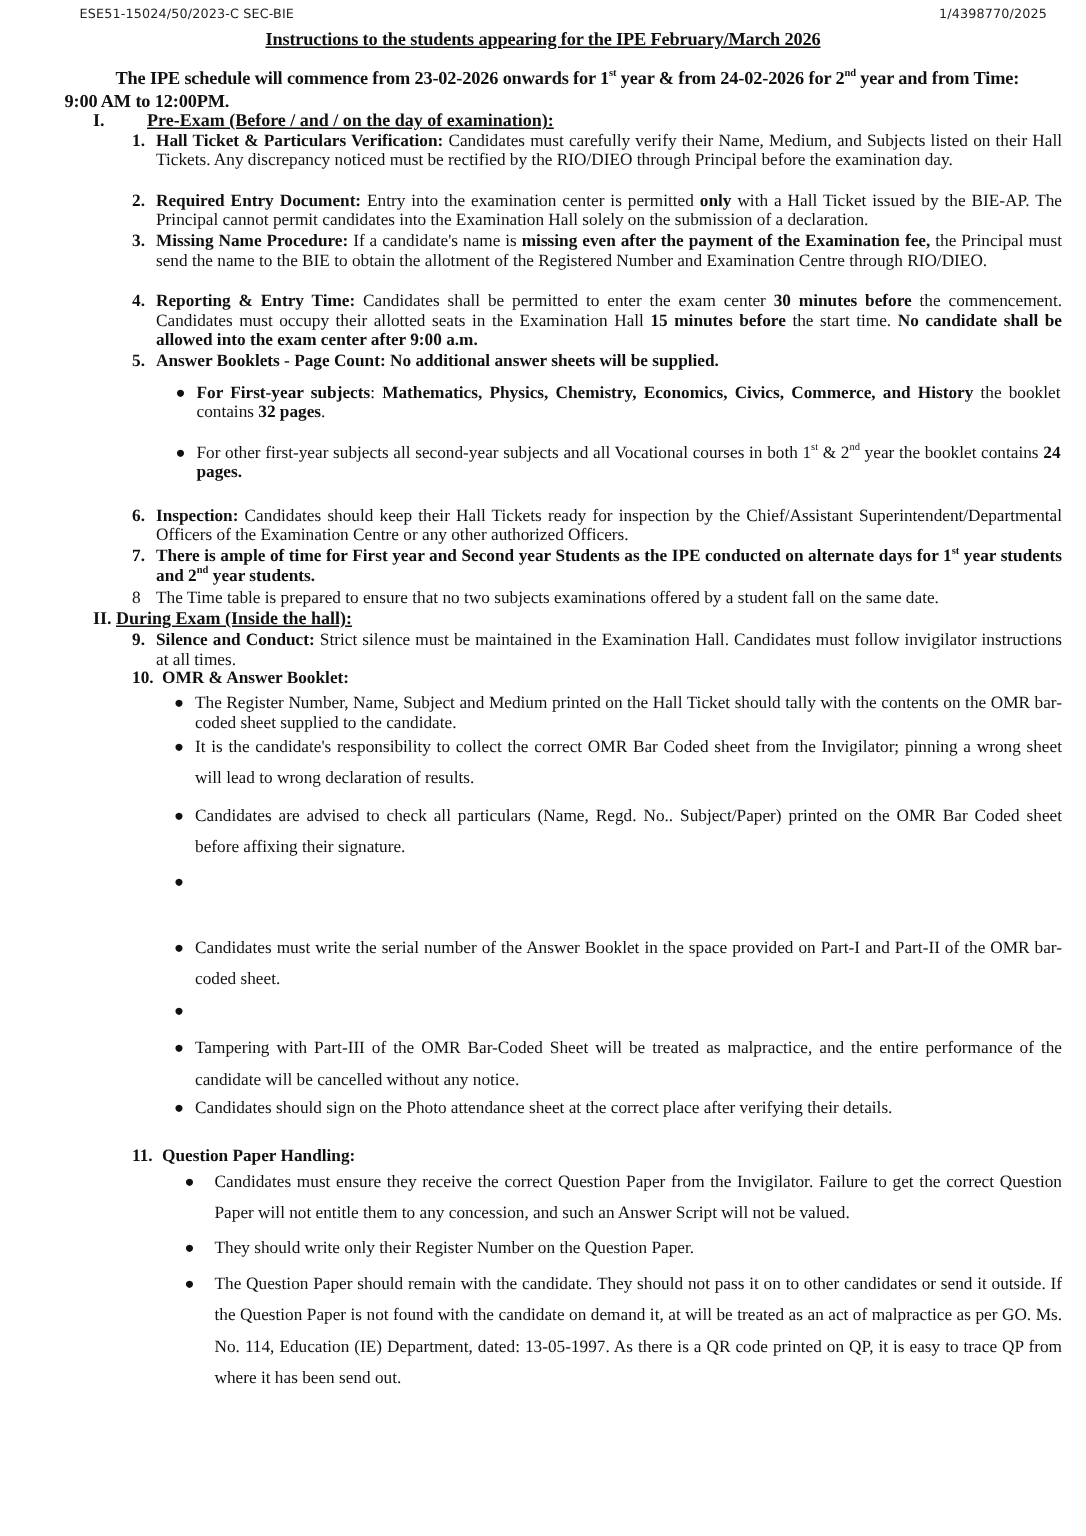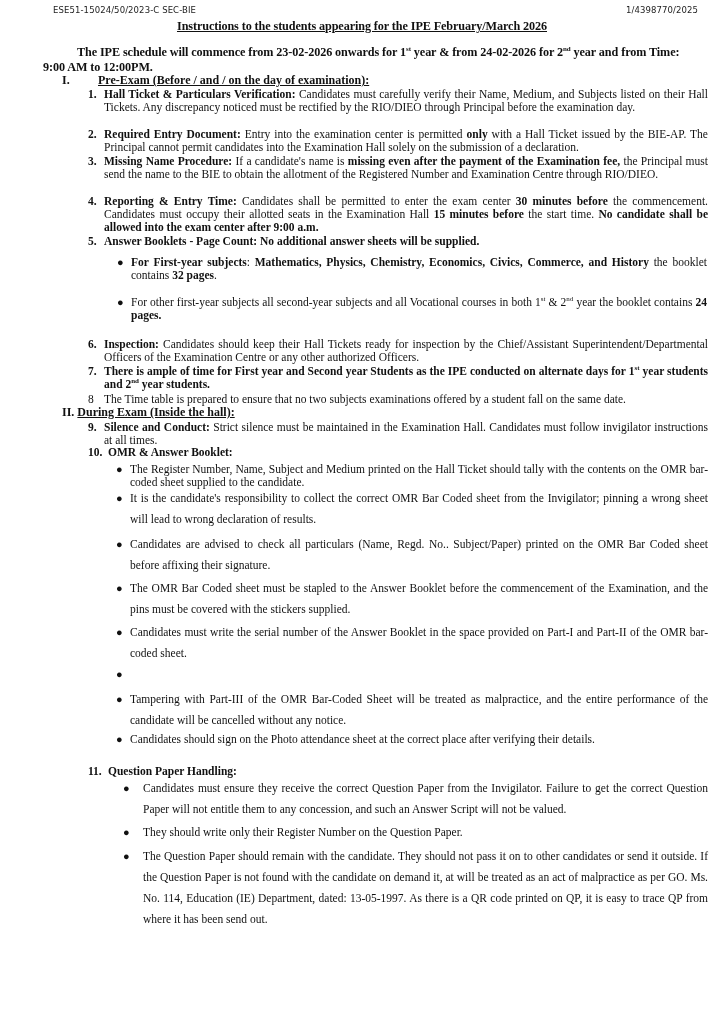--- a/index.html
+++ b/index.html
@@ -108,21 +108,20 @@
 <div class="bullet loose" style="left:130px; top:488px; width:578px;">
   <span class="dot">●</span>
   <span>It is the candidate's responsibility to collect the correct OMR Bar Coded sheet from the Invigilator; pinning a wrong sheet will lead to wrong declaration of results.</span>
 </div>
 <div class="bullet loose" style="left:130px; top:534px; width:578px;">
   <span class="dot">●</span>
   <span>Candidates are advised to check all particulars (Name, Regd. No.. Subject/Paper) printed on the OMR Bar Coded sheet before affixing their signature.</span>
 </div>
 <div class="bullet loose" style="left:130px; top:578px; width:578px;">
   <span class="dot">●</span>
-  <span>The OMR Bar Coded sheet must be stapled to the Answer Booklet before the commencement of the Examination, and the pins must be covered with the stickers supplied.</span>
 </div>
 <div class="bullet loose" style="left:130px; top:622px; width:578px;">
   <span class="dot">●</span>
   <span>Candidates must write the serial number of the Answer Booklet in the space provided on Part-I and Part-II of the OMR bar-coded sheet.</span>
 </div>
 <div class="bullet loose" style="left:130px; top:664px; width:578px;">
   <span class="dot">●</span>
 </div>
 <div class="bullet loose" style="left:130px; top:689px; width:578px;">
   <span class="dot">●</span>

